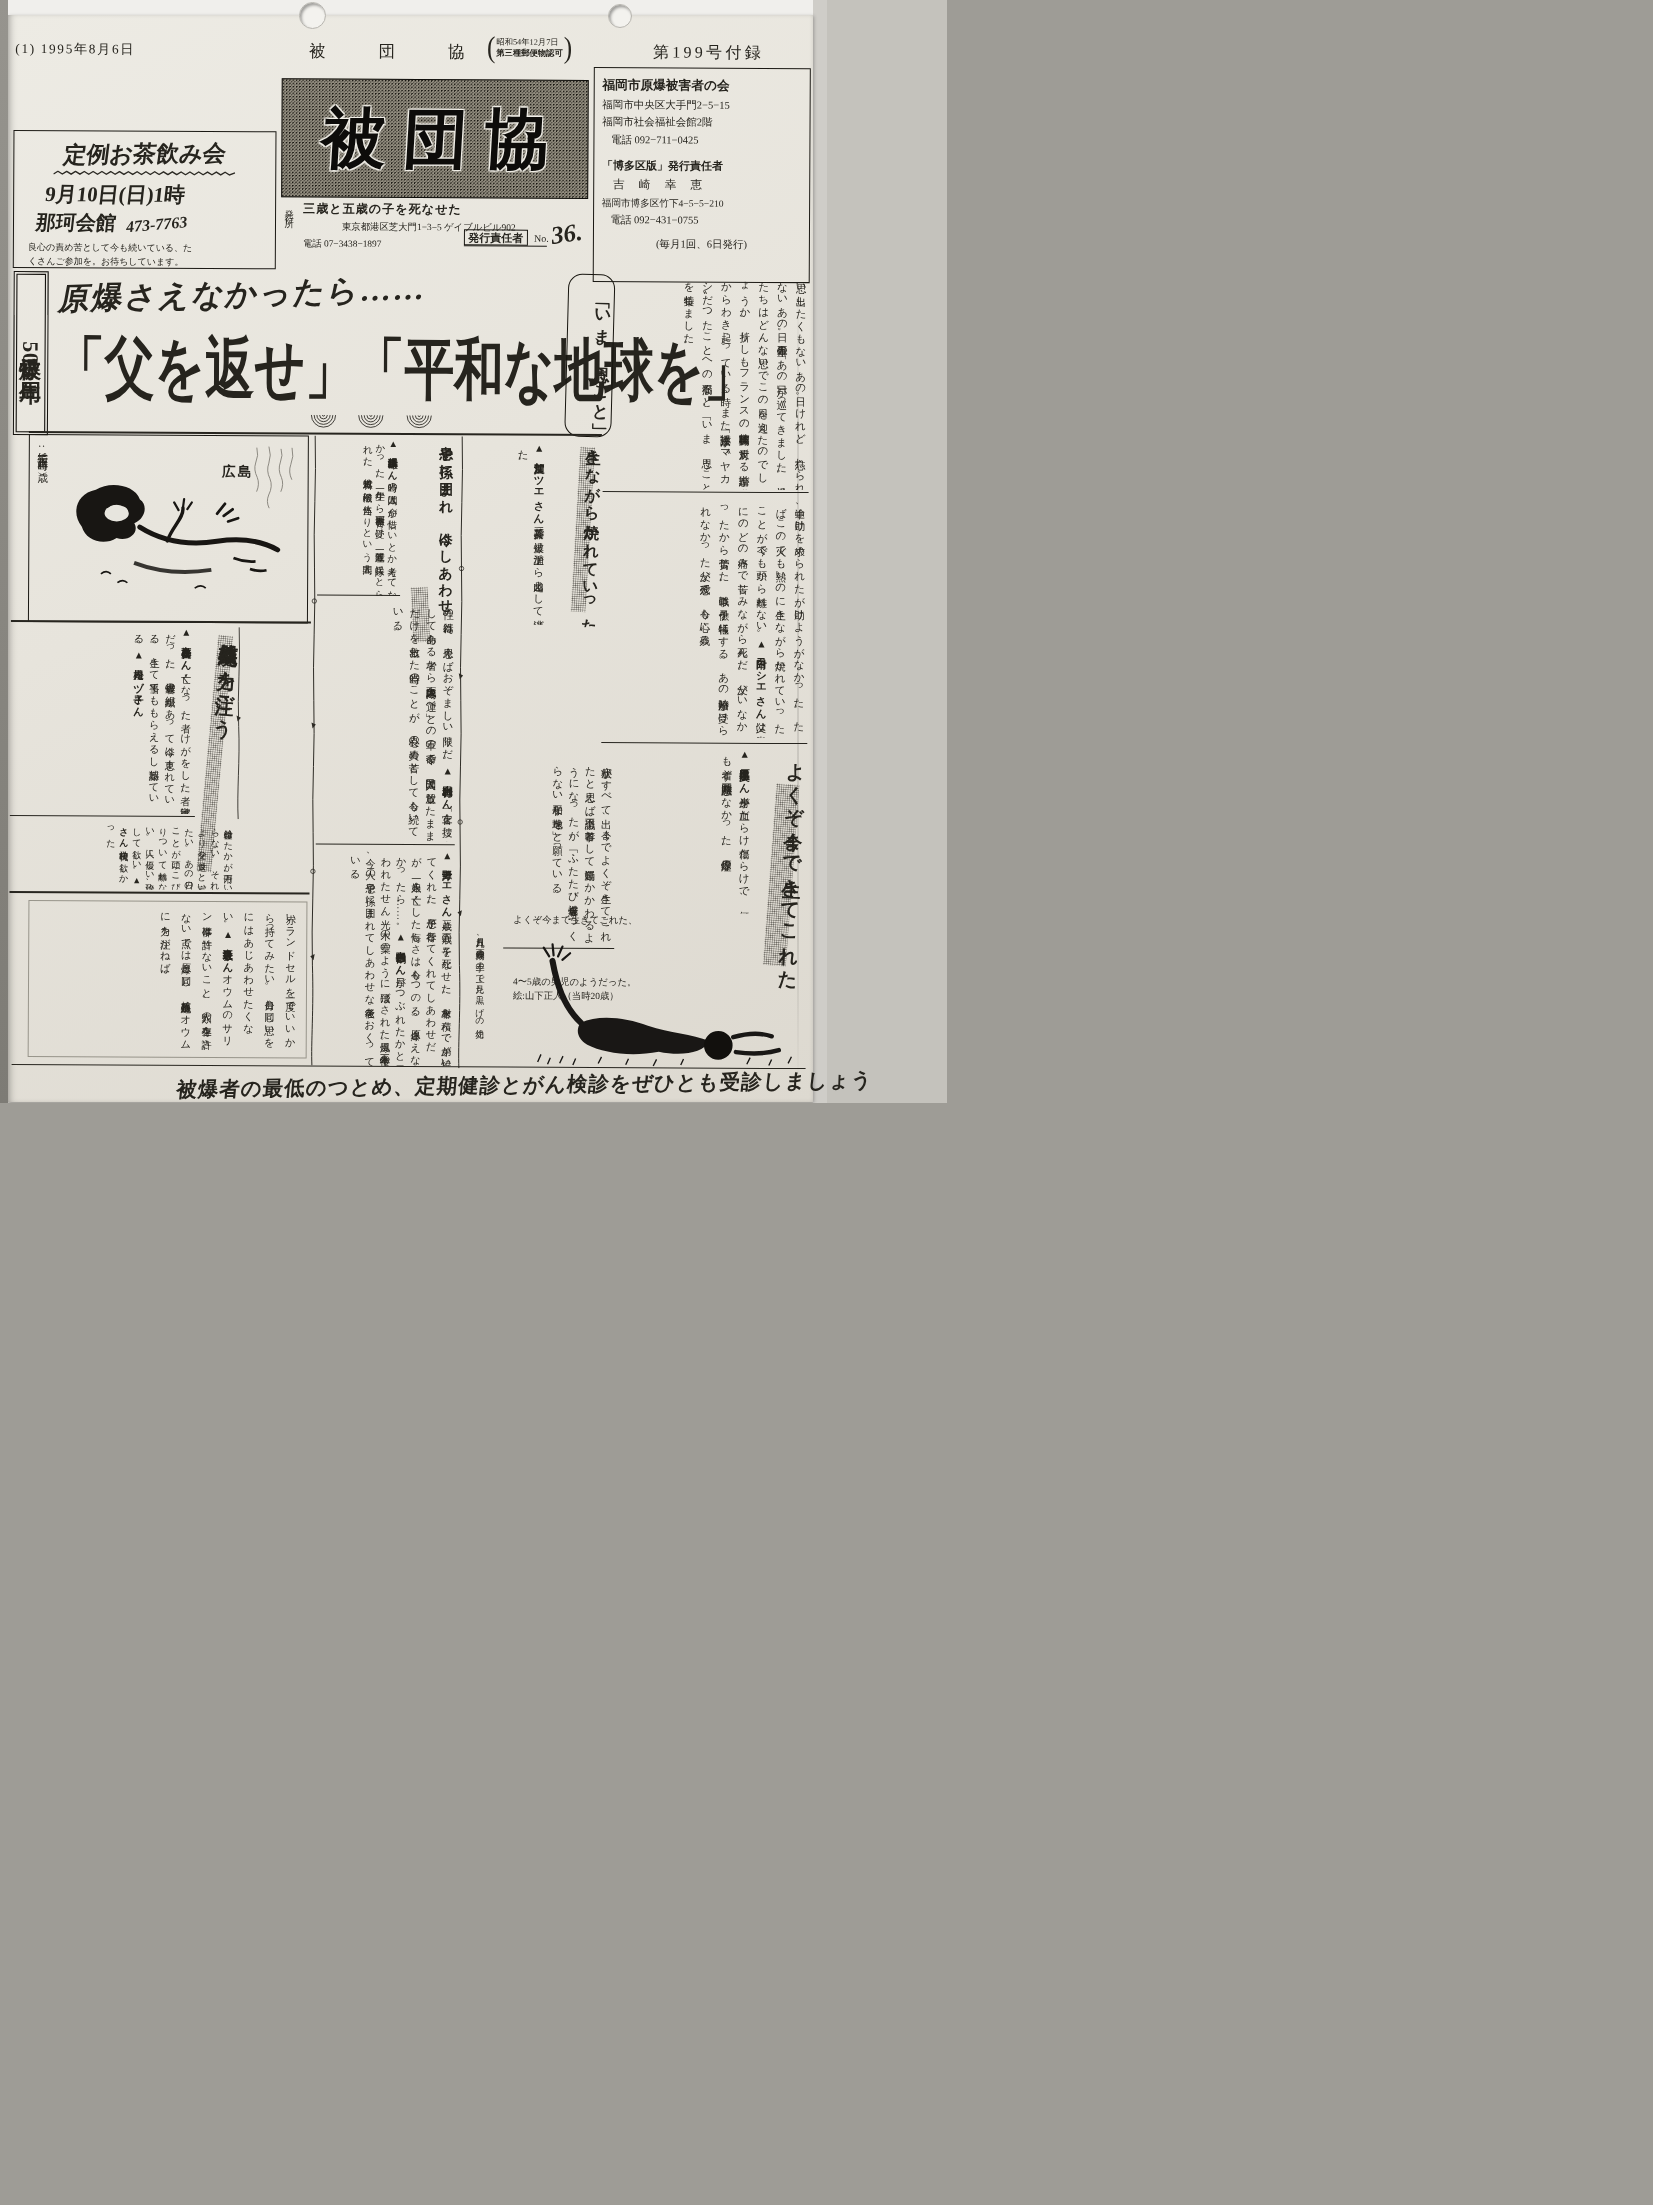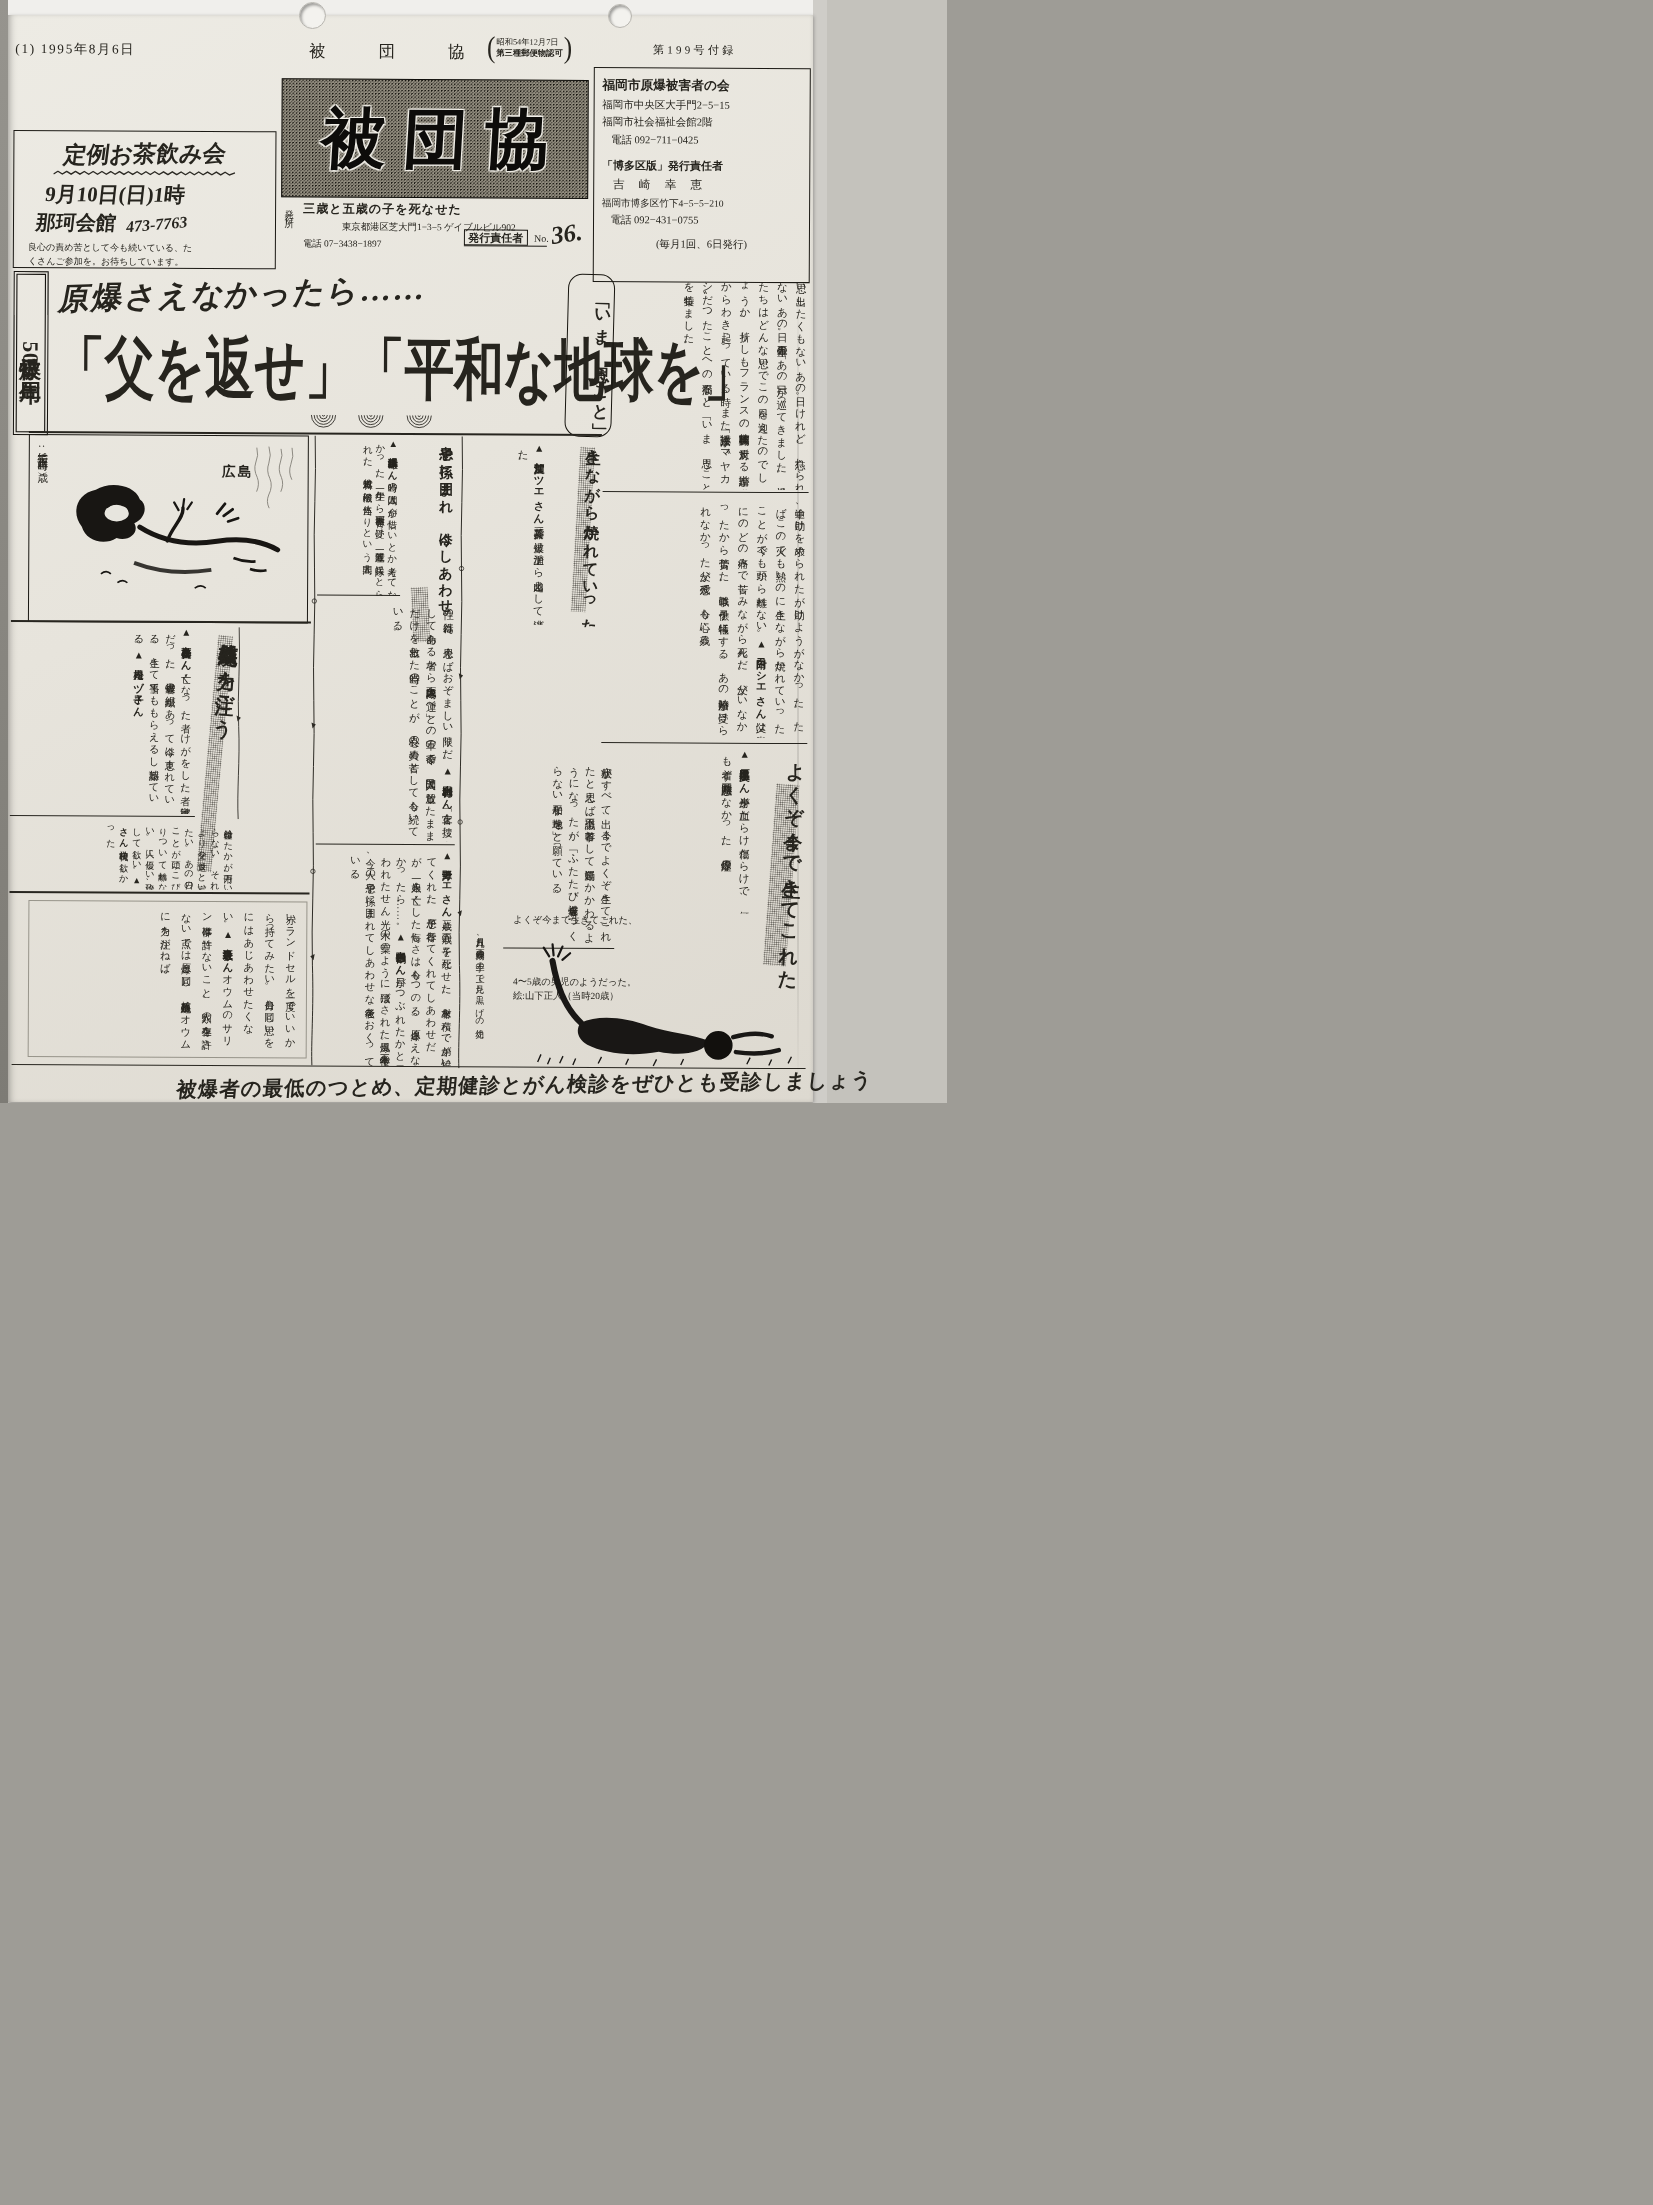--- a/index.html
+++ b/index.html
@@ -47,21 +47,21 @@
     <div class="abs" style="left:15.4px;top:40px;font-size:13.2px;letter-spacing:1.7px;">(1)  1995年8月6日</div>
     <div class="abs" style="left:309px;top:39px;font-size:16.5px;letter-spacing:53px;white-space:nowrap;">被団協</div>
     <div class="abs" style="left:487px;top:31px;display:flex;align-items:center;">
       <span style="font-size:25px;font-weight:400;transform:scaleY(1.2);">(</span>
       <span style="display:inline-block;margin:0 1.1px;">
         <span style="display:block;font-size:8.3px;">昭和54年12月7日</span>
         <span style="display:block;font-size:8.3px;font-weight:bold;">第三種郵便物認可</span>
       </span>
       <span style="font-size:25px;transform:scaleY(1.2);">)</span>
     </div>
-    <div class="abs" style="left:653px;top:39px;font-size:11px;letter-spacing:3.3px;">第199号付録</div>
+    <div class="abs" style="left:653px;top:39px;font-size:16px;letter-spacing:3.3px;">第199号付録</div>
 
     <div class="abs box" style="left:13.8px;top:130px;width:261px;height:136px;">
       <div style="text-align:center;margin-top:6.6px;font-size:23px;font-weight:900;transform:skewX(-8deg) rotate(-1deg);">定例お茶飲み会</div>
       <svg width="182" height="5.5" viewBox="0 0 330 10" style="display:block;margin:1.1px auto 0;">
         <polyline class="sq" stroke-width="2.4" points="0,7 8,2 16,7 24,2 32,7 40,2 48,7 56,2 64,7 72,2 80,7 88,2 96,7 104,2 112,7 120,2 128,7 136,2 144,7 152,2 160,7 168,2 176,7 184,2 192,7 200,2 208,7 216,2 224,7 232,2 240,7 248,2 256,7 264,2 272,7 280,2 288,7 296,2 304,7 312,2 320,7 330,3"></polyline>
       </svg>
       <div style="margin:4.4px 0 0 31px;font-size:21px;font-weight:900;transform:skewX(-6deg);">9月10日(日)1時</div>
       <div style="margin:1.1px 0 0 22px;white-space:nowrap;">
         <span style="font-size:20px;font-weight:900;transform:skewX(-6deg);display:inline-block;">那珂会館</span>
         <span style="font-size:16px;font-style:italic;font-weight:700;display:inline-block;transform:rotate(-5deg);margin-left:7.7px;">473-7763</span>

